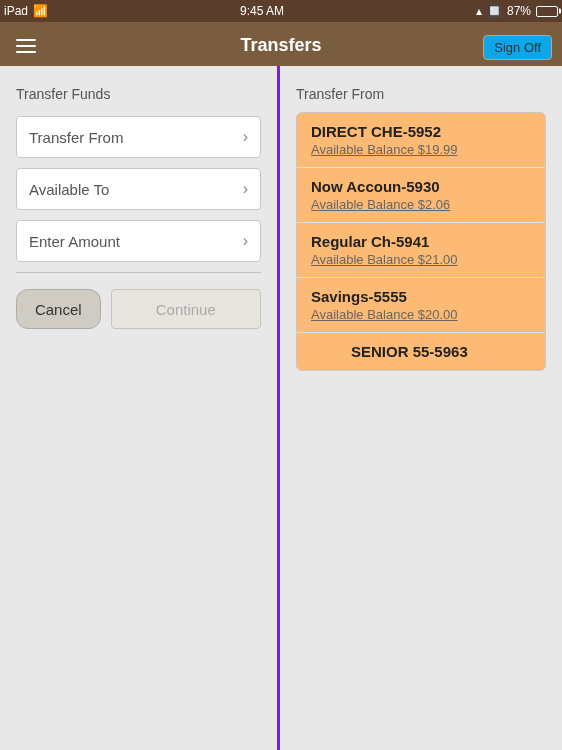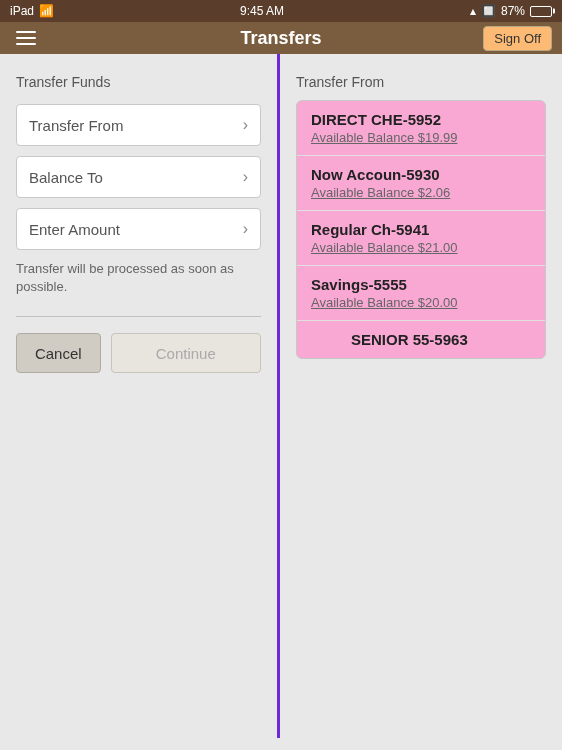--- a/index.html
+++ b/index.html
@@ -11,21 +11,21 @@
       overflow: hidden;
     }
 
     
     .status-bar {
       background: #5a3e2b;
       height: 22px;
       display: flex;
       align-items: center;
       justify-content: space-between;
-      padding: 0 10px;
+      padding: 0 4px;
       color: white;
       font-size: 12px;
     }
     .status-left { display: flex; align-items: center; gap: 5px; }
     .status-right { display: flex; align-items: center; gap: 5px; }
     .battery-icon {
       display: inline-block;
       width: 22px;
       height: 11px;
       border: 1.5px solid white;
@@ -46,26 +46,25 @@
     .battery-fill {
       background: white;
       height: 100%;
       width: 87%;
       border-radius: 1px;
     }
 
     
     .header {
       background: #7a5c3e;
-      height: 32px;
-      display: flex;
-      align-items: center;
+      height: 44px;
+      display: flex;
       justify-content: center;
       position: relative;
-      padding: 0 10px;
+      padding: 13px 10px;
     }
     .header-menu-btn {
       position: absolute;
       left: 12px;
       background: none;
       border: none;
       cursor: pointer;
       display: flex;
       flex-direction: column;
       gap: 4px;
@@ -78,21 +77,21 @@
       border-radius: 1px;
     }
     .header-title {
       color: white;
       font-size: 18px;
       font-weight: bold;
     }
     .sign-off-btn {
       position: absolute;
       right: 10px;
-      background: #fdba74;
+      background: #0ea5e9;
       border: 1px solid #b8a882;
       border-radius: 4px;
       padding: 4px 10px;
       font-size: 13px;
       color: #333;
       cursor: pointer;
     }
 
     
     .main-content {
@@ -150,21 +149,21 @@
 
     .button-row {
       display: flex;
       gap: 10px;
     }
     .btn-cancel {
       flex: 1;
       height: 40px;
       background: #d0ccc4;
       border: 1px solid #b0aba3;
-      border-radius: 4px;
+      border-radius: 12px;
       font-size: 15px;
       color: #333;
       cursor: pointer;
     }
     .btn-continue {
       flex: 1.8;
       height: 40px;
       background: #e8e4de;
       border: 1px solid #c8c4bc;
       border-radius: 4px;
@@ -178,21 +177,21 @@
       flex: 1;
       padding: 20px 16px;
     }
     .right-section-title {
       font-size: 14px;
       color: #555;
       margin-bottom: 10px;
     }
 
     .accounts-list {
-      background: #f9a8d4;
+      background: #fdba74;
       border: 1px solid #c8c8c8;
       border-radius: 6px;
       overflow: hidden;
     }
     .account-item {
       padding: 10px 14px;
       border-bottom: 1px solid #e0e0e0;
       cursor: pointer;
     }
     .account-item:last-child {
@@ -242,30 +241,29 @@
 
   <div class="left-panel">
     <div class="section-title">Transfer Funds</div>
 
     <div class="field-row">
       <span class="field-label">Transfer From</span>
       <span class="chevron-right">›</span>
     </div>
 
     <div class="field-row">
-      <span class="field-label">Balance To</span>
+      <span class="field-label">Available To</span>
       <span class="chevron-right">›</span>
     </div>
 
     <div class="field-row">
       <span class="field-label">Enter Amount</span>
       <span class="chevron-right">›</span>
     </div>
 
-    <p class="note-text">Transfer will be processed as soon as possible.</p>
 
     <hr class="divider">
 
     <div class="button-row">
       <button class="btn-cancel">Cancel</button>
       <button class="btn-continue">Continue</button>
     </div>
   </div>
 
   <div class="right-panel">

